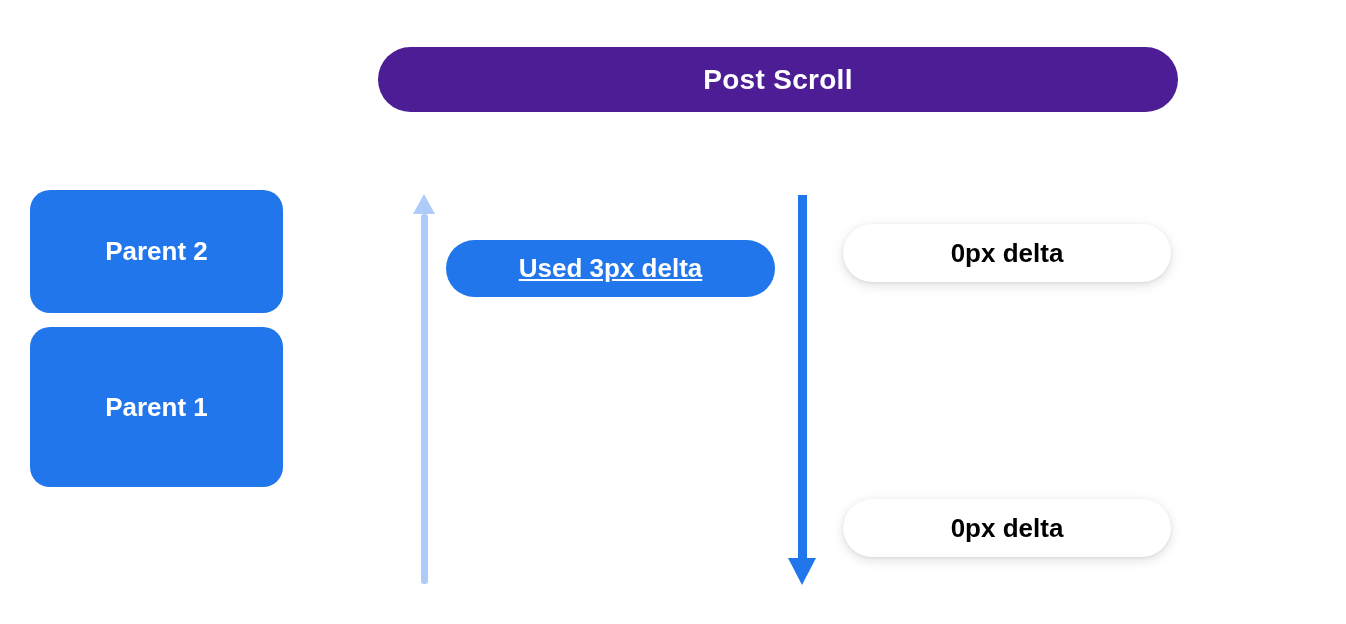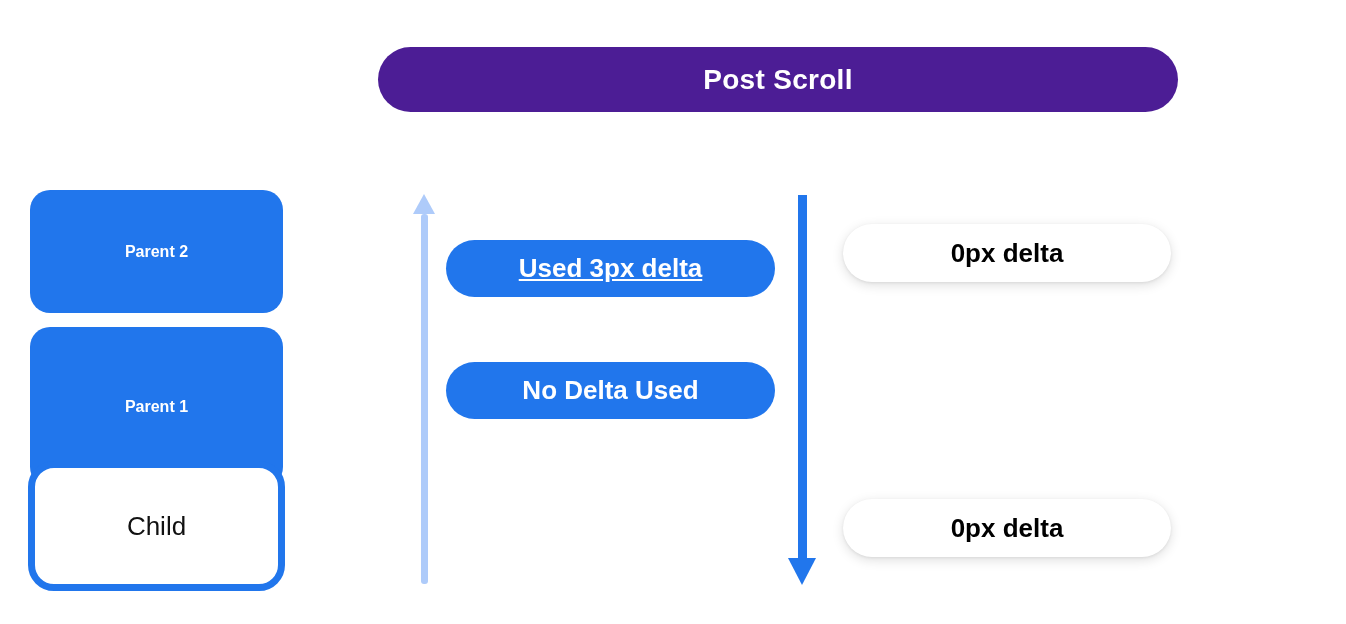--- a/index.html
+++ b/index.html
@@ -37,21 +37,21 @@
   }
 
   
   .blue-box {
     left: 30px;
     width: 253px;
     background: #2176ec;
     border-radius: 20px;
     color: #ffffff;
     font-weight: 700;
-    font-size: 16px;
+    font-size: 26px;
   }
   .parent-2 { top: 190px; height: 123px; }
   .parent-1 { top: 327px; height: 160px; }
   .child-box {
     left: 28px; top: 461px;
     width: 257px; height: 130px;
     background: #ffffff;
     border: 7px solid #2176ec;
     border-radius: 26px;
     color: #111111;
@@ -127,30 +127,28 @@
 <body>
 
 <div class="canvas">
 
   <div class="pill header-pill">Post Scroll</div>
 
   <div class="box blue-box parent-2">Parent 2</div>
 
   <div class="box blue-box parent-1">Parent 1</div>
 
-  <div class="box child-box">Child</div>
 
   <div class="arrow arrow-up">
     <div class="head"></div>
     <div class="shaft"></div>
   </div>
 
   <div class="pill mid-pill mid-pill-1">Used 3px delta</div>
 
-  <div class="pill mid-pill mid-pill-2">No Delta Used</div>
 
   <div class="arrow arrow-down">
     <div class="shaft"></div>
     <div class="head"></div>
   </div>
 
   <div class="pill white-pill white-pill-1">0px delta</div>
 
   <div class="pill white-pill white-pill-2">0px delta</div>
 

